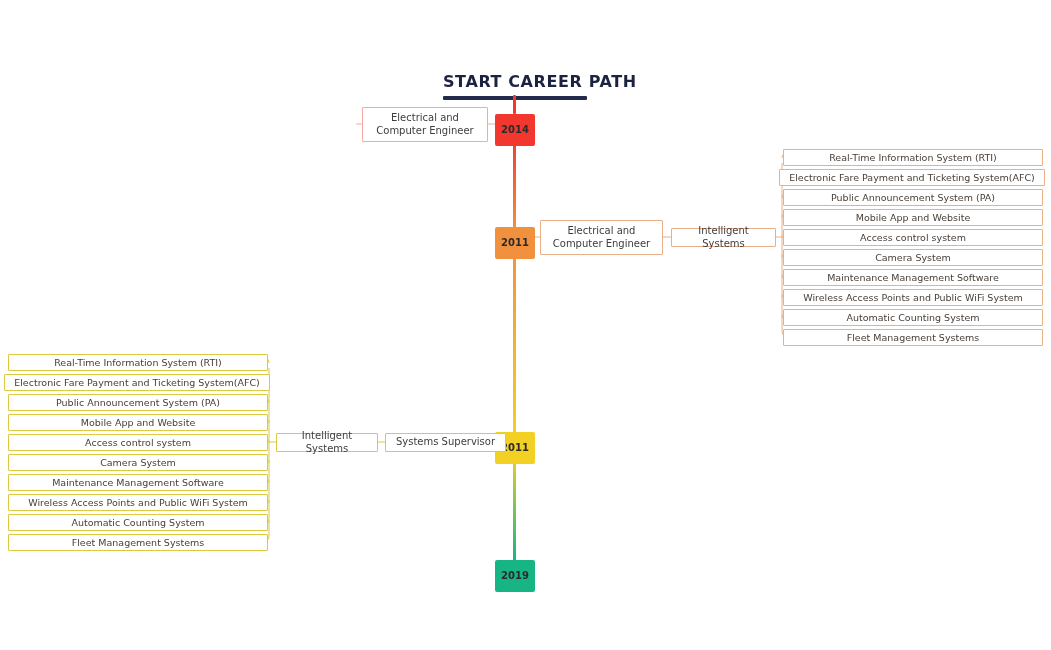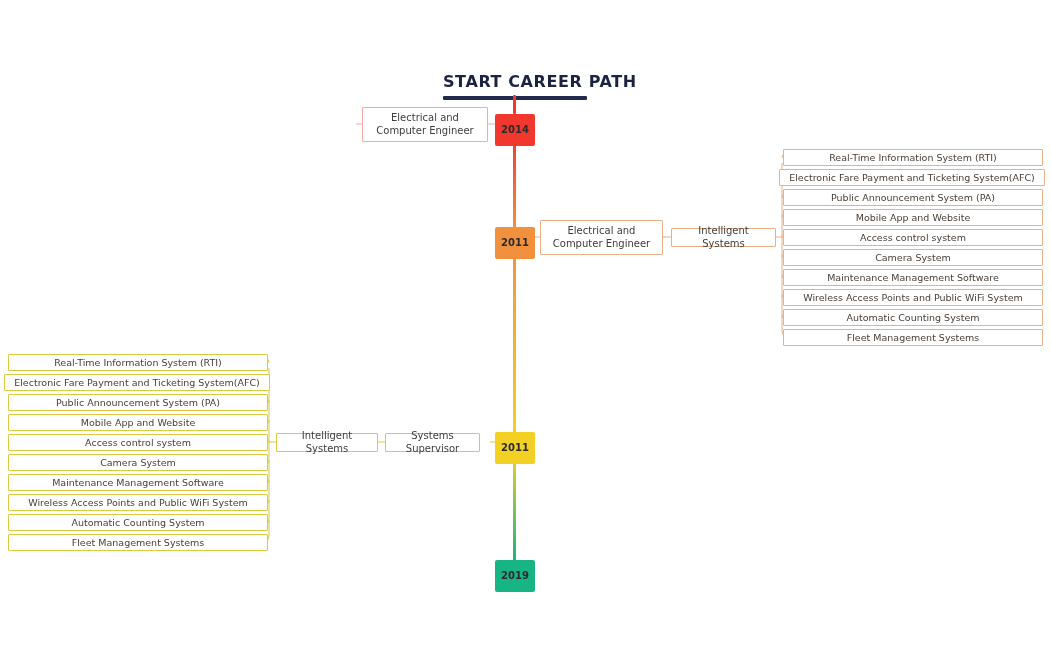--- a/index.html
+++ b/index.html
@@ -187,21 +187,21 @@
   <div class="nbox leaf" style="left:783px; top:289px; width:260px; height:17px; border-color:#e8b088;">
       <span>Wireless Access Points and Public WiFi System</span>
     </div>
   <div class="nbox leaf" style="left:783px; top:309px; width:260px; height:17px; border-color:#e8b088;">
       <span>Automatic Counting System</span>
     </div>
   <div class="nbox leaf" style="left:783px; top:329px; width:260px; height:17px; border-color:#e8b088;">
       <span>Fleet Management Systems</span>
     </div>
 
-  <div class="nbox" style="left:385px; top:433px; width:95px; height:19px; border-color:#ddc93f;">
+  <div class="nbox" style="left:385px; top:433px; width:121px; height:19px; border-color:#ddc93f;">
     <span>Systems Supervisor</span>
   </div>
   <div class="nbox" style="left:276px; top:433px; width:102px; height:19px; border-color:#ddc93f;">
     <span>Intelligent Systems</span>
   </div>
 
   <div class="nbox leaf" style="left:8px; top:354px; width:260px; height:17px; border-color:#ddc93f;">
       <span>Real-Time Information System (RTI)</span>
     </div>
   <div class="nbox leaf" style="left:4px; top:374px; width:266px; height:17px; border-color:#ddc93f;">

